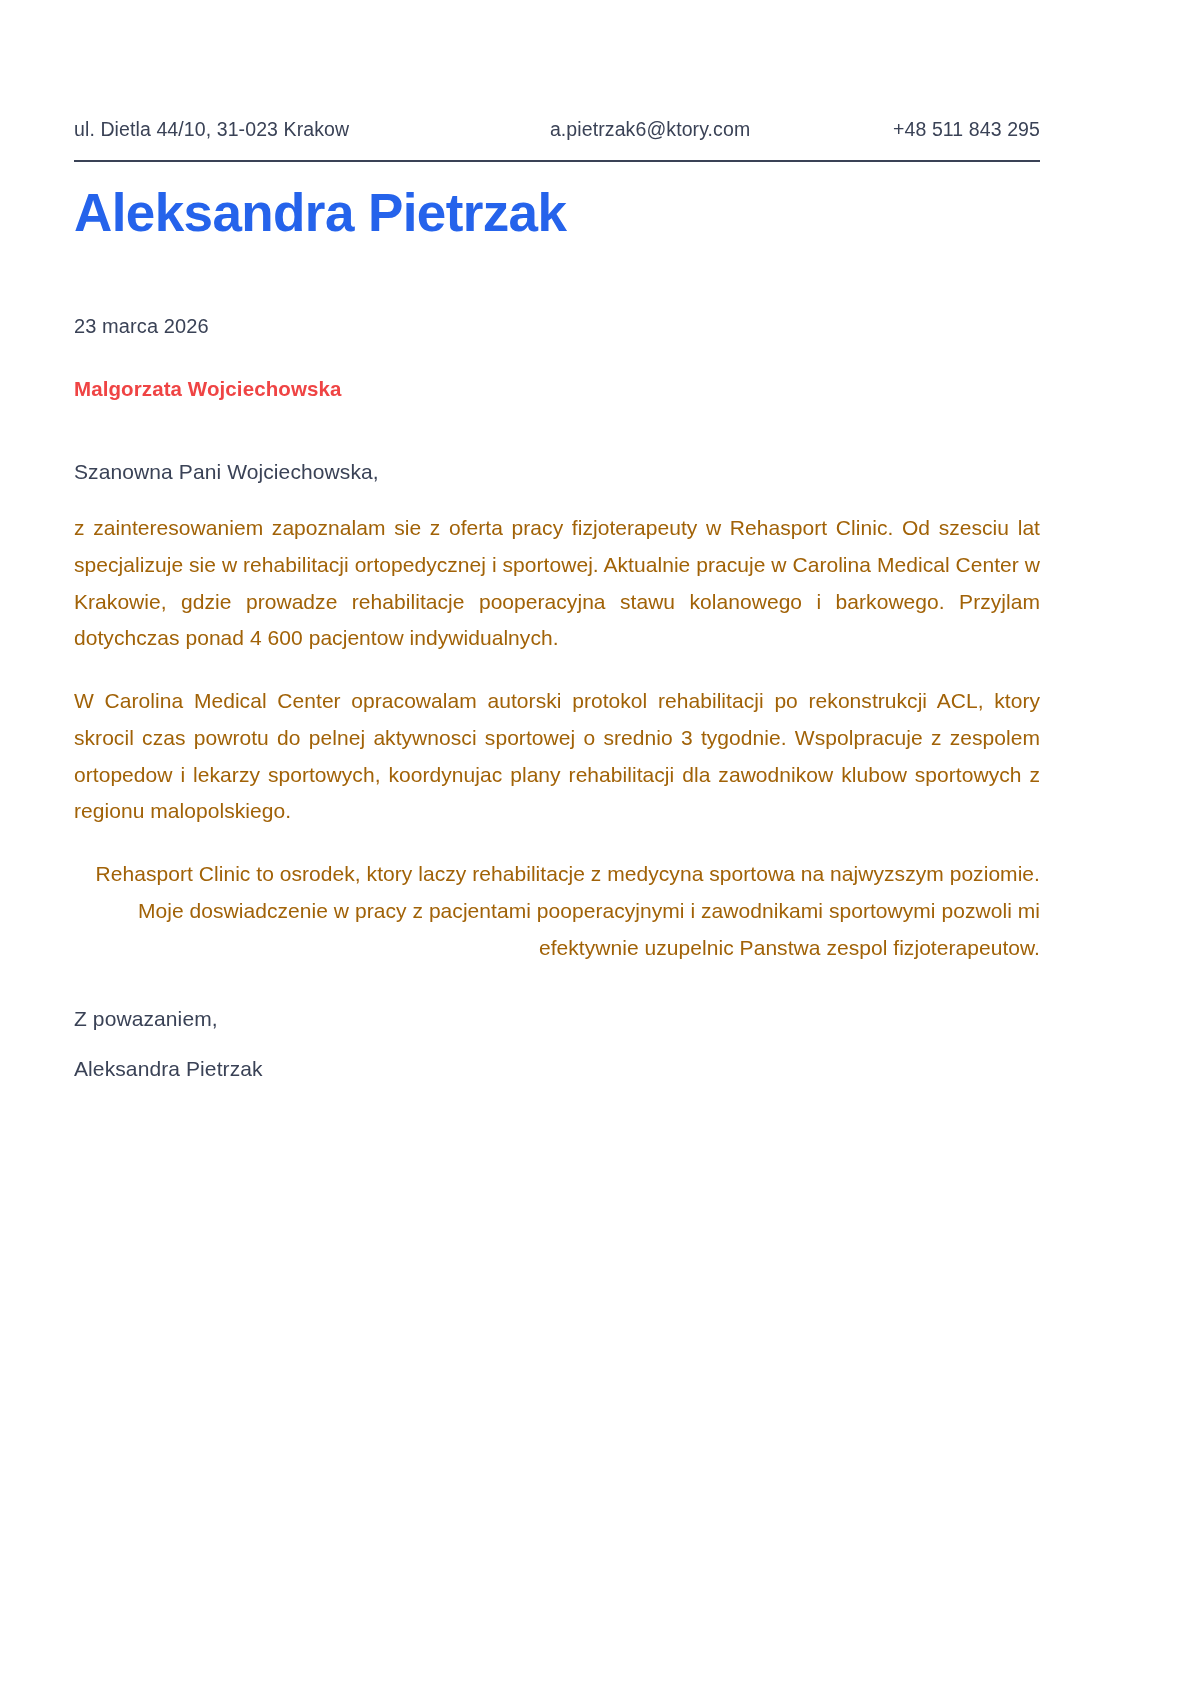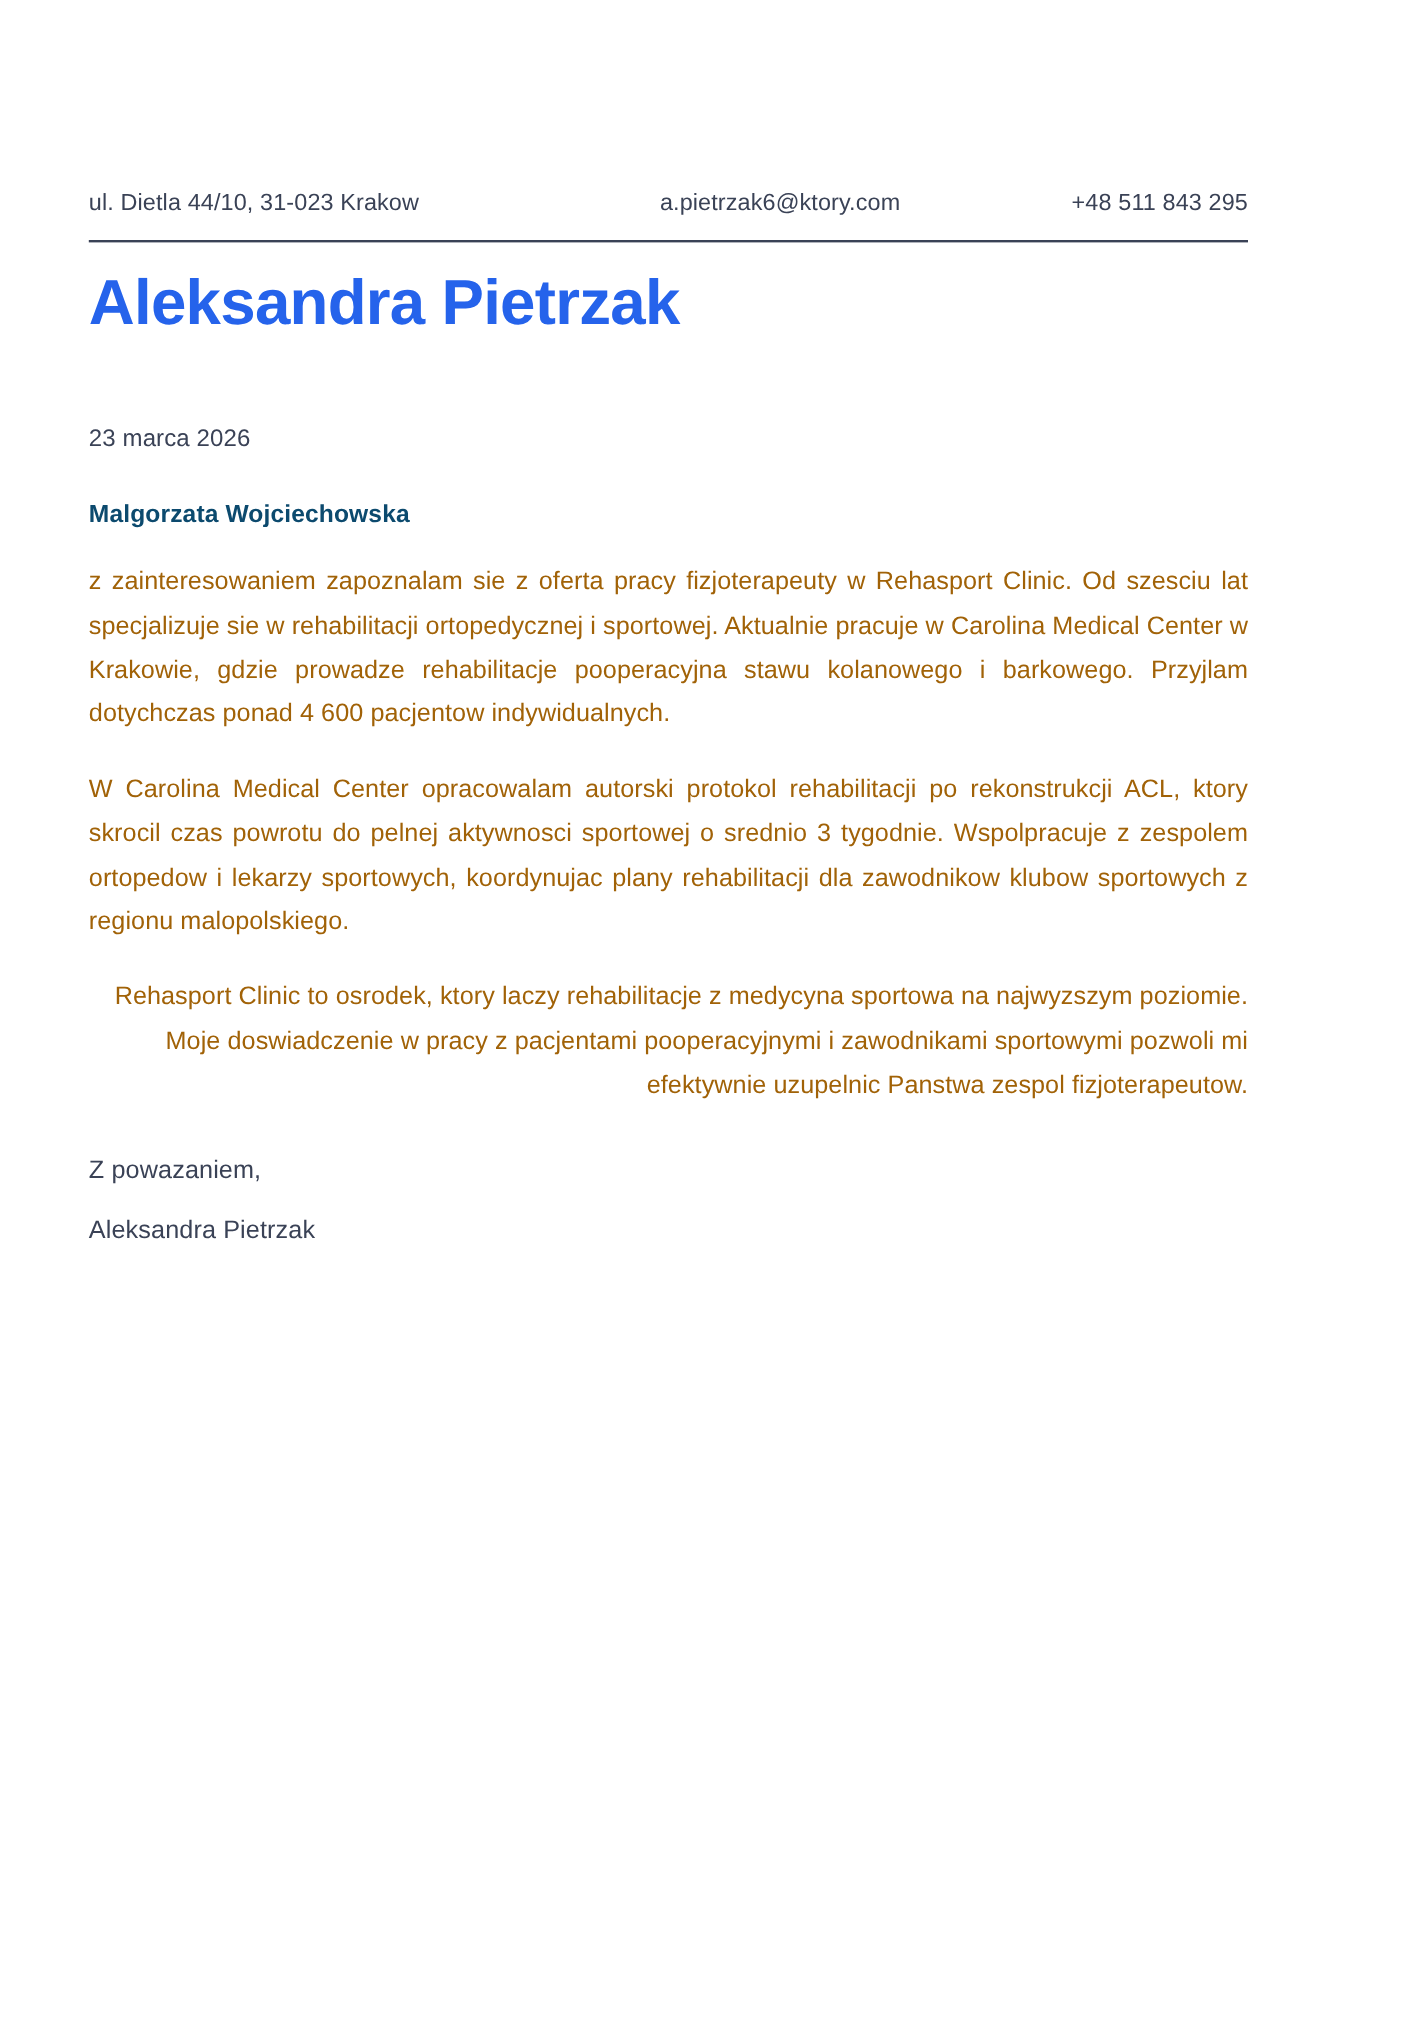--- a/index.html
+++ b/index.html
@@ -30,21 +30,21 @@
     left: 74px;
     top: 0;
     width: 966px;
   }
 
   
   .contact-bar {
     display: flex;
     align-items: baseline;
     justify-content: space-between;
-    padding-top: 110px;
+    padding-top: 70px;
     font-size: 19.5px;
     letter-spacing: 0.1px;
     color: #3a4256;
     white-space: nowrap;
   }
   .contact-item { flex: 0 0 auto; }
   .contact-item.center { margin-left: 58px; }
   .contact-item.right { text-align: right; margin-top: 48px; }
 
   .rule {
@@ -75,21 +75,21 @@
   .date {
     margin-top: 74px;
     font-size: 20px;
     color: #3a4256;
     letter-spacing: 0.1px;
   }
   .recipient-name {
     margin-top: 39px;
     font-size: 20.5px;
     font-weight: 700;
-    color: #0c4a6e;
+    color: #ef4444;
     letter-spacing: 0.1px;
   }
   .recipient-company {
     margin-top: 11px;
     font-size: 20px;
     color: #3a4256;
     letter-spacing: 0.1px;
   }
 
   
@@ -138,20 +138,21 @@
     <div class="rule"></div>
 
     <h1 class="name">Aleksandra Pietrzak</h1>
 
 
     <div class="date">23 marca 2026</div>
 
     <div class="recipient-name">Malgorzata Wojciechowska</div>
 
 
+    <div class="salutation">Szanowna Pani Wojciechowska,</div>
 
     <p class="para">z zainteresowaniem zapoznalam sie z oferta pracy fizjoterapeuty w Rehasport Clinic. Od szesciu lat specjalizuje sie w rehabilitacji ortopedycznej i sportowej. Aktualnie pracuje w Carolina Medical Center w Krakowie, gdzie prowadze rehabilitacje pooperacyjna stawu kolanowego i barkowego. Przyjlam dotychczas ponad 4 600 pacjentow indywidualnych.</p>
 
     <p class="para">W Carolina Medical Center opracowalam autorski protokol rehabilitacji po rekonstrukcji ACL, ktory skrocil czas powrotu do pelnej aktywnosci sportowej o srednio 3 tygodnie. Wspolpracuje z zespolem ortopedow i lekarzy sportowych, koordynujac plany rehabilitacji dla zawodnikow klubow sportowych z regionu malopolskiego.</p>
 
     <p class="para">Rehasport Clinic to osrodek, ktory laczy rehabilitacje z medycyna sportowa na najwyzszym poziomie. Moje doswiadczenie w pracy z pacjentami pooperacyjnymi i zawodnikami sportowymi pozwoli mi efektywnie uzupelnic Panstwa zespol fizjoterapeutow.</p>
 
     <div class="closing">Z powazaniem,</div>
 
     <div class="signature">Aleksandra Pietrzak</div>

